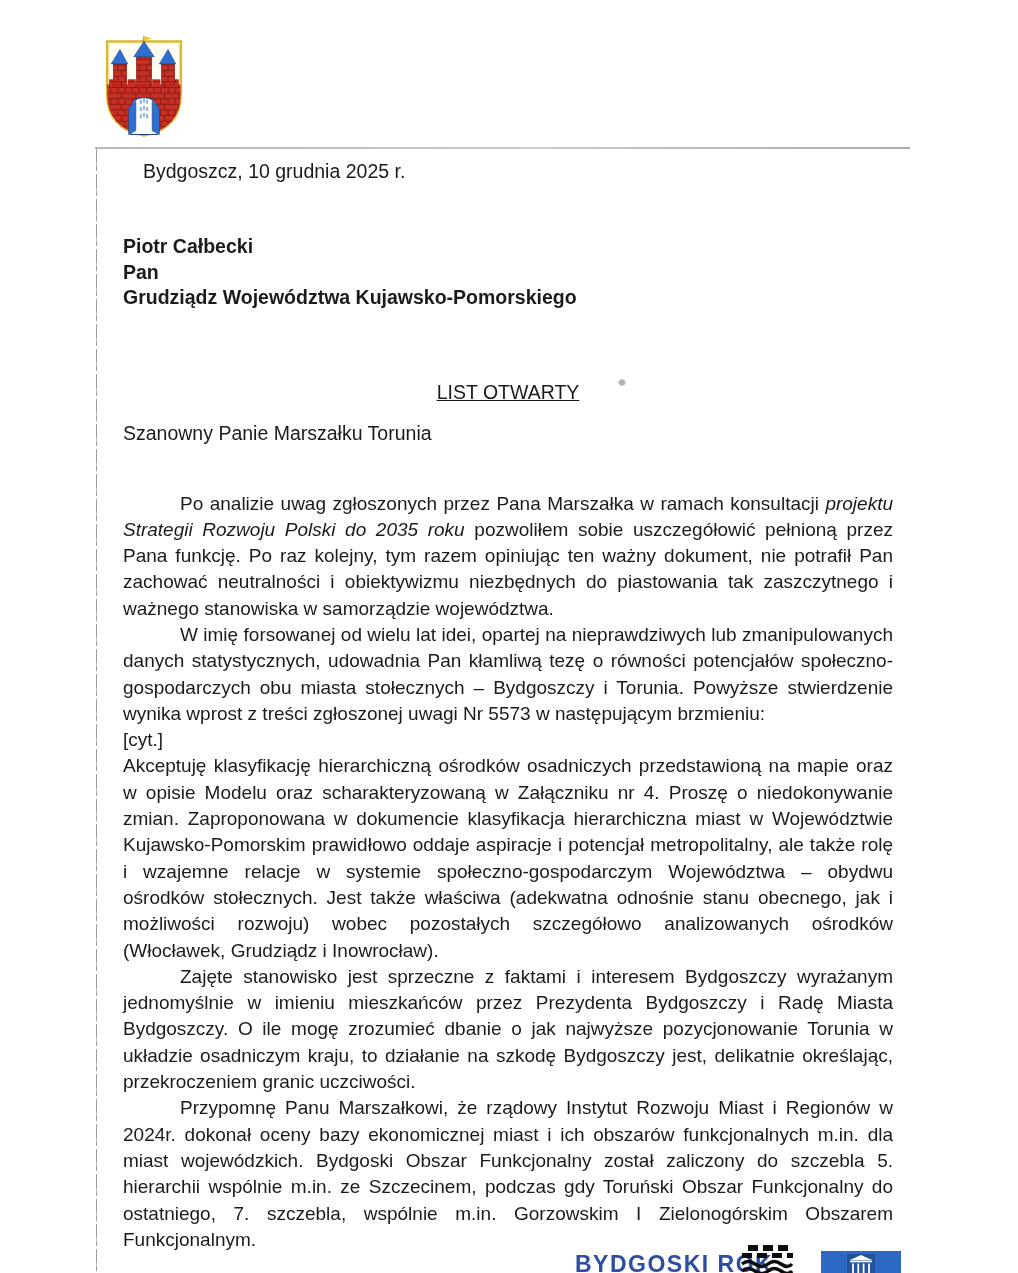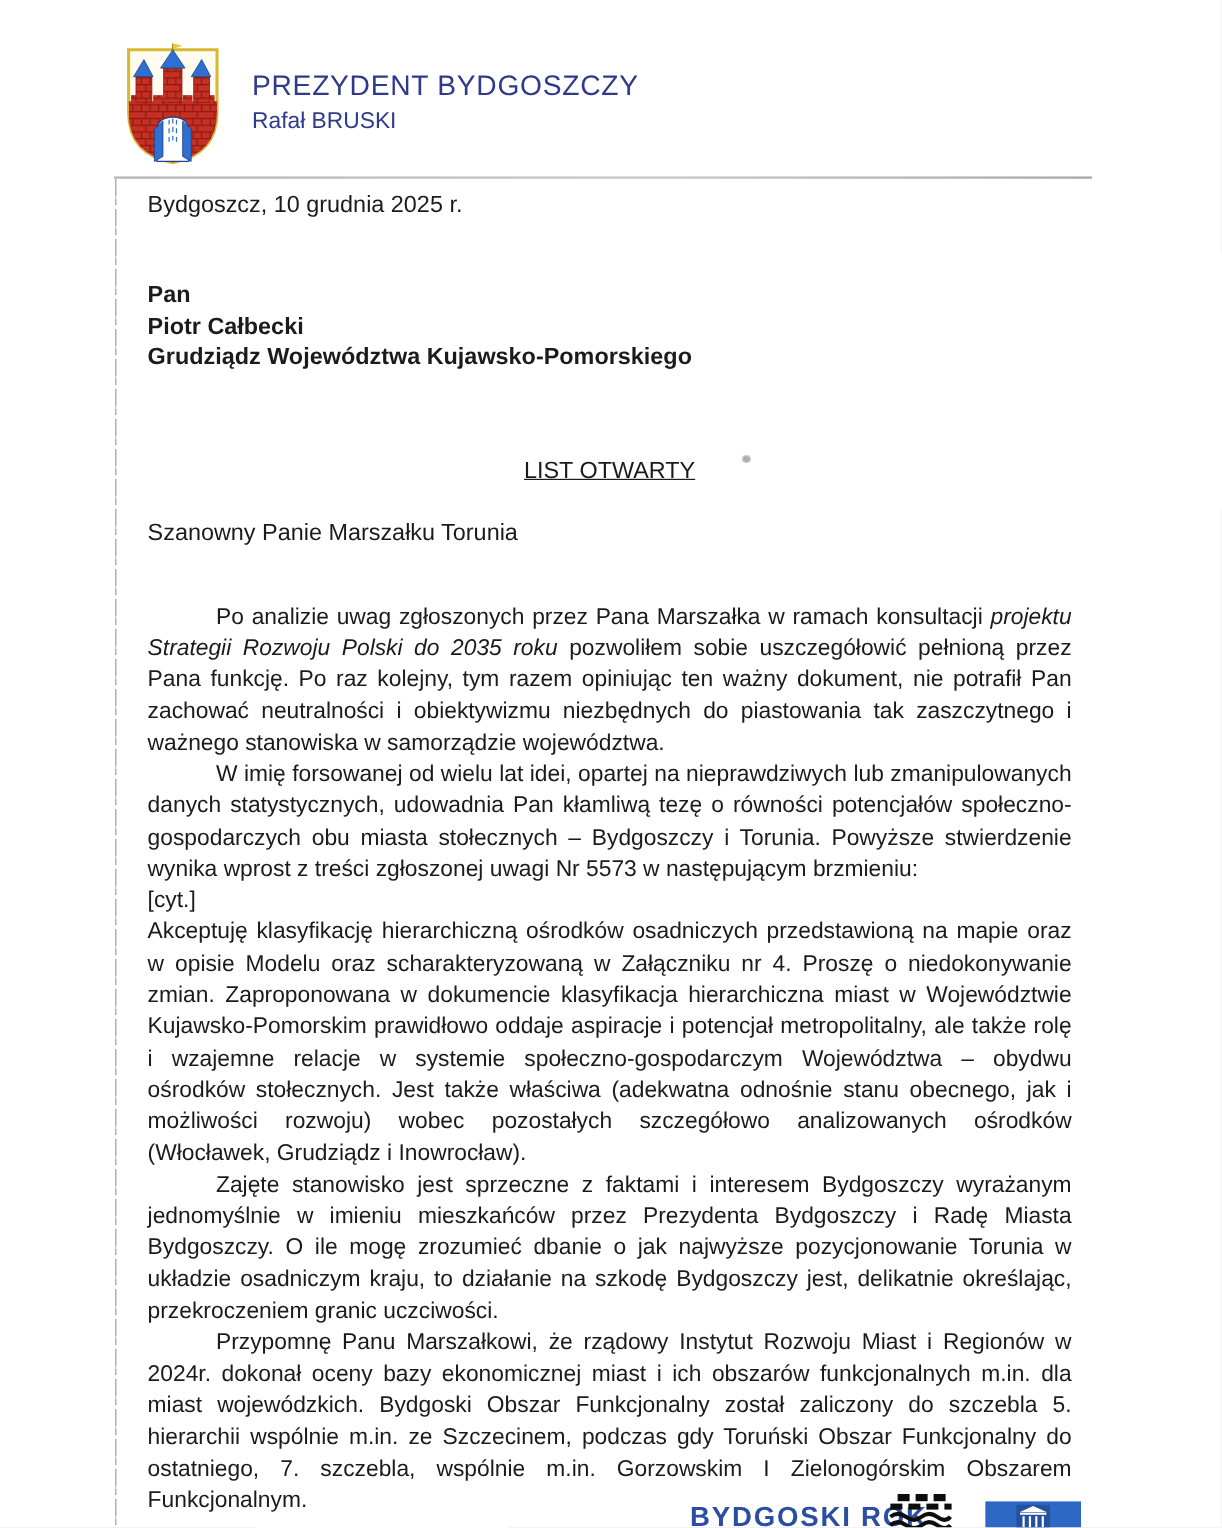--- a/index.html
+++ b/index.html
@@ -17,24 +17,24 @@
 
   .divider { position:absolute; left:95px; top:147px; width:815px; height:2px;
              background:linear-gradient(to right,#9f9f9f 0%,#b9b9b9 55%,#8f8f8f 100%); opacity:.75; }
   .scan-line { position:absolute; left:96px; top:149px; width:1px; height:1124px;
              background:repeating-linear-gradient(to bottom,#8a8a8a 0 14px, #bdbdbd 14px 17px, #8a8a8a 17px 22px, transparent 22px 25px); opacity:.85; }
   .artifact-dot { position:absolute; left:618px; top:379px; width:8px; height:7px;
              background:radial-gradient(#9a9a9a 0 40%, #d8d8d8 70%, transparent 75%); opacity:.8; }
 
   
   .content { position:absolute; left:123px; top:0; width:770px; }
-  .date-block { margin-top:158px; font-size:19.5px; line-height:27px; }
+  .date-block { margin-top:158px; font-size:19.5px; line-height:27px;margin-left:20px; }
   .addressee { margin-top:49px; font-size:19.5px; line-height:25.5px; font-weight:bold; }
   .letter-title { margin-top:70px; text-align:center; font-size:19.5px;text-decoration:underline; }
-  .salutation { margin-top:29px; font-size:19.5px; }
+  .salutation { margin-top:18px; font-size:19.5px; }
 
   .letter-body { margin-top:46px; }
   .letter-body p { margin:0; font-size:19px; line-height:26.3px; text-align:justify; }
   .indent { text-indent:57px; }
   .bold { font-weight:normal; }
   .ital { font-style:italic; }
   .cyt { text-align:left !important; }
 
   
   .footer-text { position:absolute; left:575px; top:1251px; font-size:23px; font-weight:bold;
@@ -74,37 +74,33 @@
       <polygon points="43,0 51,1.8 43,4.4" fill="#ecc830"></polygon>
       <rect x="60" y="27" width="13" height="21" fill="url(#brick)" stroke="#8c1a12" stroke-width="0.6"></rect>
       <polygon points="58,27 74,27 66.5,13" fill="#2e6fd1" stroke="#16407c" stroke-width="0.6"></polygon>
       <path d="M30 96 V72 Q30 60 43 60 Q56 60 56 72 V96 Z" fill="#ffffff" stroke="#23418f" stroke-width="1"></path>
       <polygon points="28,96 35,92 35,63 28,70" fill="#2e6fd1" stroke="#16407c" stroke-width="0.6"></polygon>
       <polygon points="58,96 51,92 51,63 58,70" fill="#2e6fd1" stroke="#16407c" stroke-width="0.6"></polygon>
       <path d="M40 62 V80 M46 62 V80 M43 61 V82" stroke="#2e6fd1" stroke-width="1" stroke-dasharray="4 3" fill="none"></path>
     </svg>
   </div>
 
-  <div class="header-text">
-    <div class="header-title">PREZYDENT BYDGOSZCZY</div>
-    <div class="header-subtitle">Rafał BRUSKI</div>
-  </div>
 
   <div class="divider"></div>
   <div class="scan-line"></div>
   <div class="artifact-dot"></div>
 
   <div class="content">
     <div class="date-block">
       <div>Bydgoszcz, 10 grudnia 2025 r.</div>
     </div>
 
     <div class="addressee">
+      <div>Piotr Całbecki</div>
       <div>Pan</div>
-      <div>Piotr Całbecki</div>
       <div>Grudziądz Województwa Kujawsko-Pomorskiego</div>
     </div>
 
     <div class="letter-title">LIST OTWARTY</div>
 
     <div class="salutation">Szanowny Panie Marszałku Torunia</div>
 
     <div class="letter-body">
       <p class="indent"><span>Po analizie uwag zgłoszonych przez Pana Marszałka w ramach konsultacji </span><span class="ital">projektu Strategii Rozwoju Polski do 2035 roku</span><span> pozwoliłem sobie uszczegółowić pełnioną przez Pana funkcję. Po raz kolejny, tym razem opiniując ten ważny dokument, nie potrafił Pan zachować neutralności i obiektywizmu niezbędnych do piastowania tak zaszczytnego i ważnego stanowiska w samorządzie województwa.</span></p>
       <p class="indent">W imię forsowanej od wielu lat idei, opartej na nieprawdziwych lub zmanipulowanych danych statystycznych, udowadnia Pan kłamliwą tezę o równości potencjałów społeczno-gospodarczych obu miasta stołecznych – Bydgoszczy i Torunia. Powyższe stwierdzenie wynika wprost z treści zgłoszonej uwagi Nr 5573 w następującym brzmieniu:</p>

